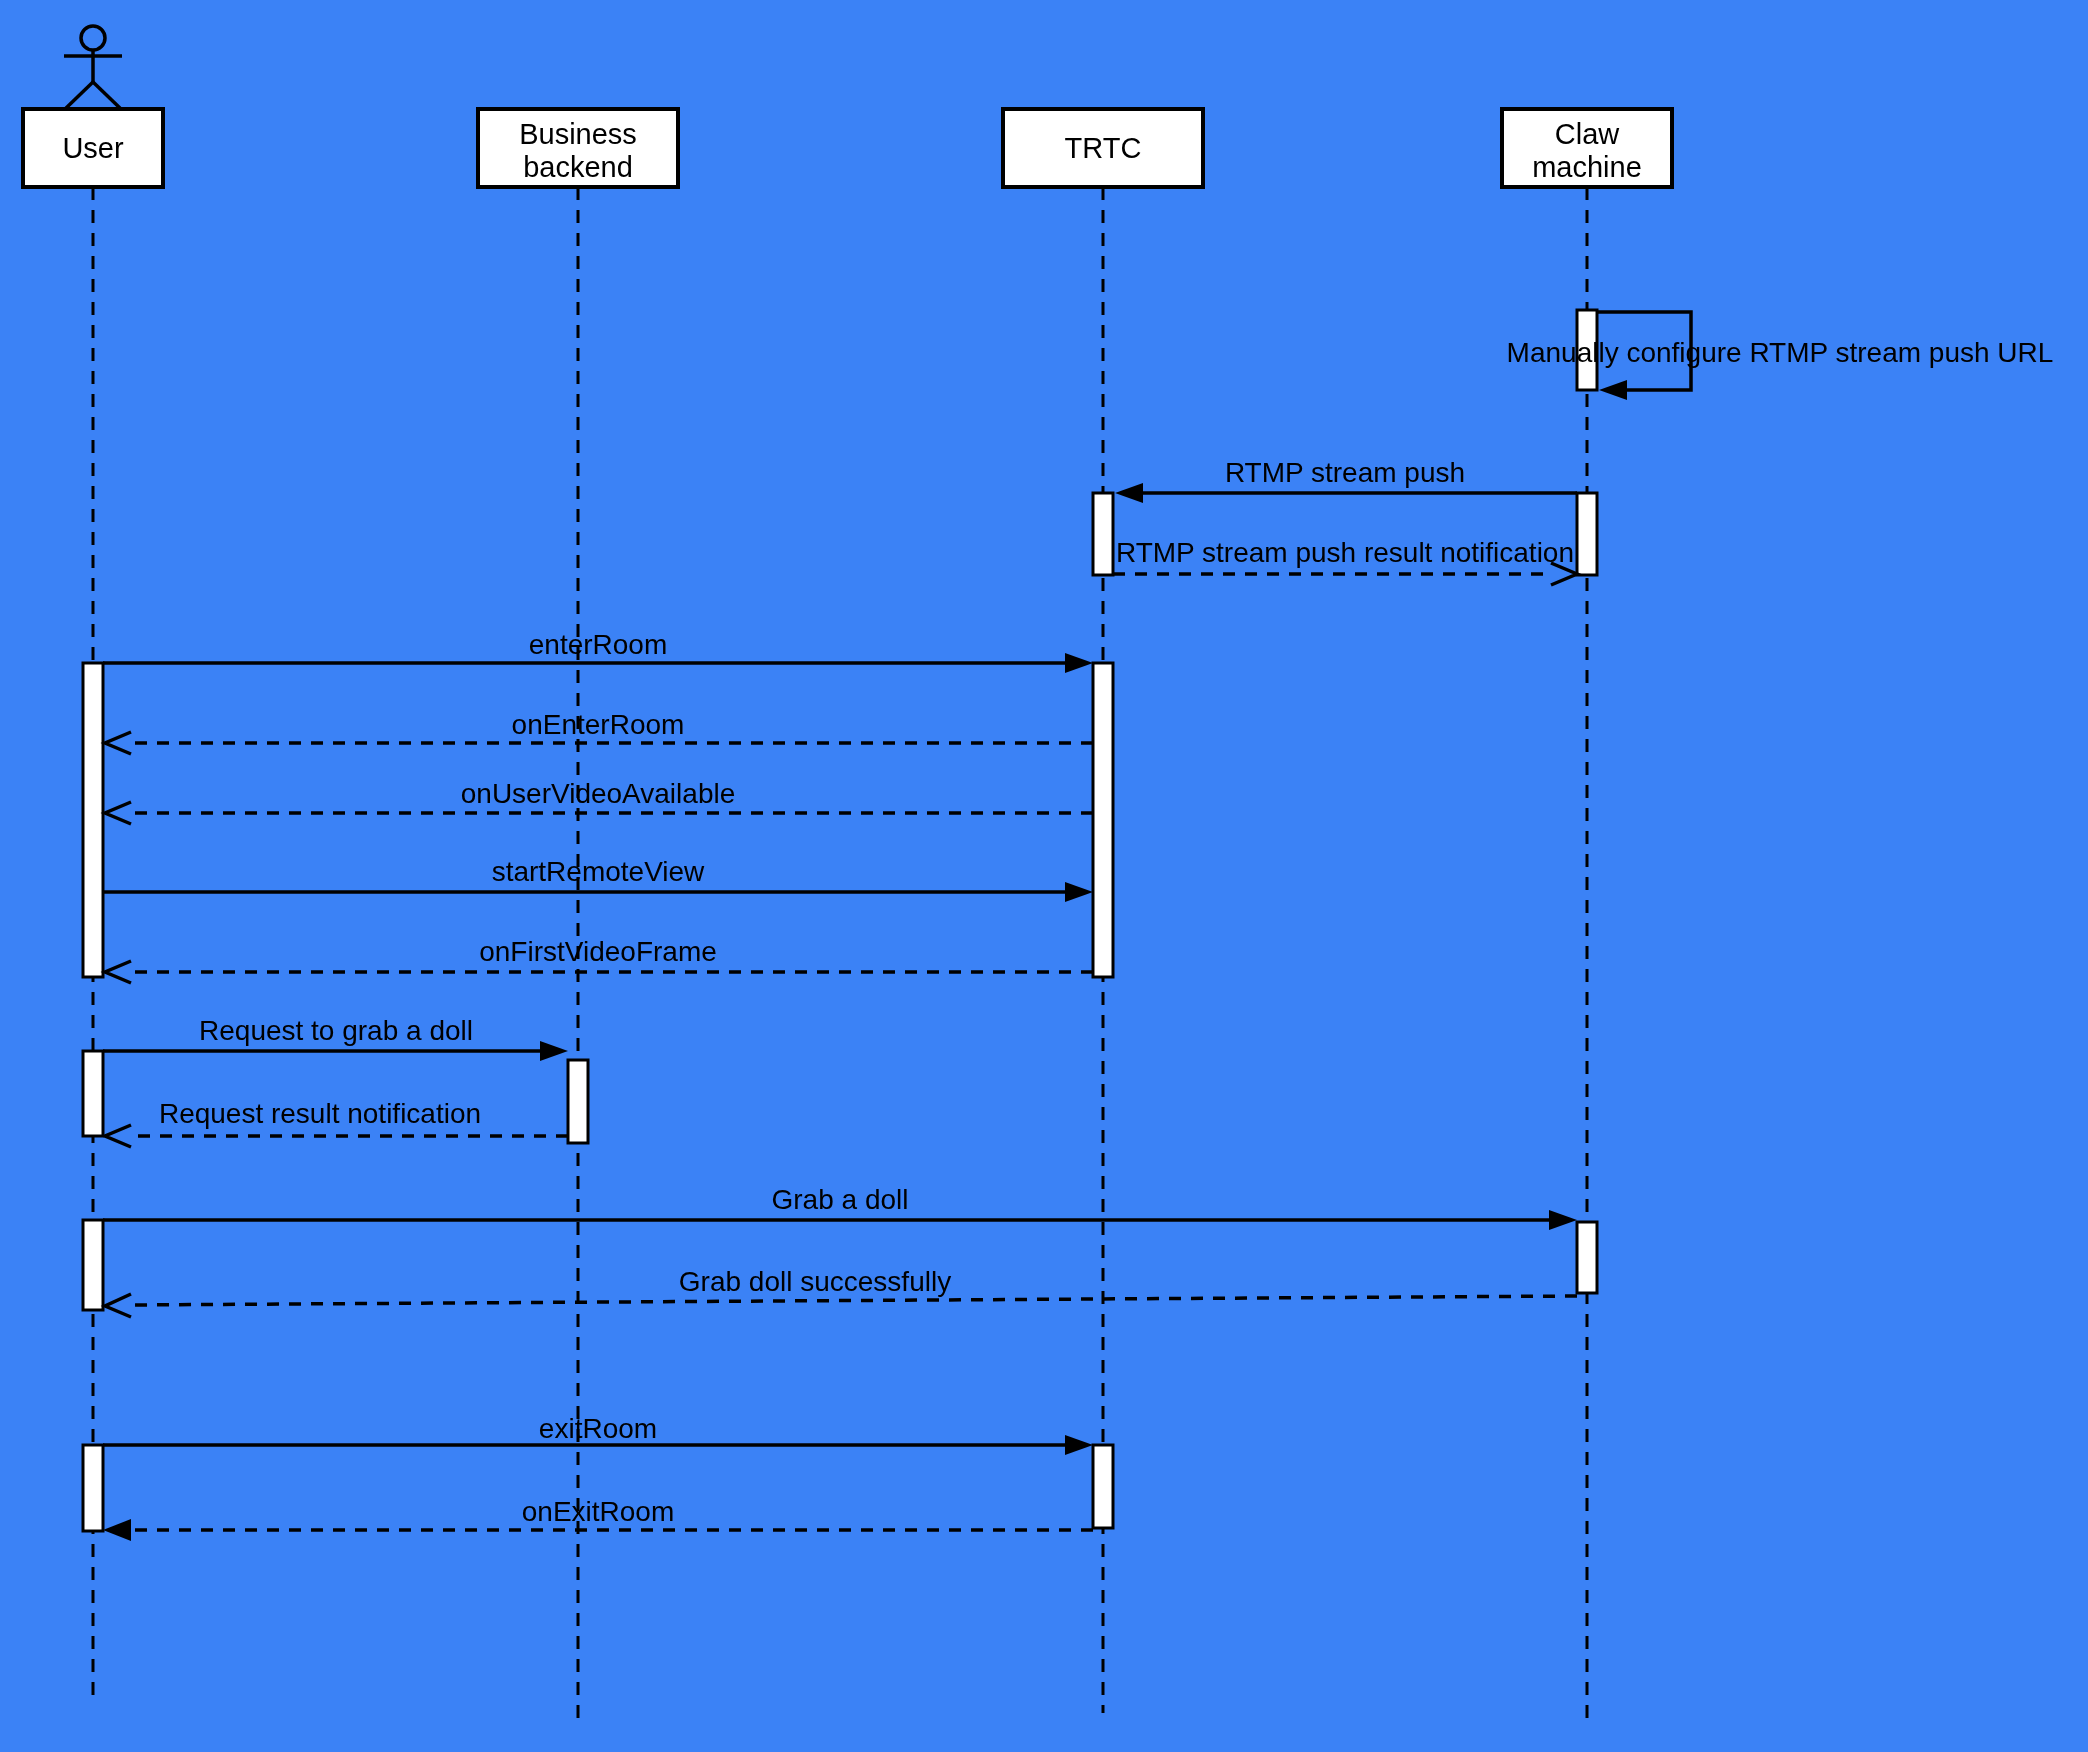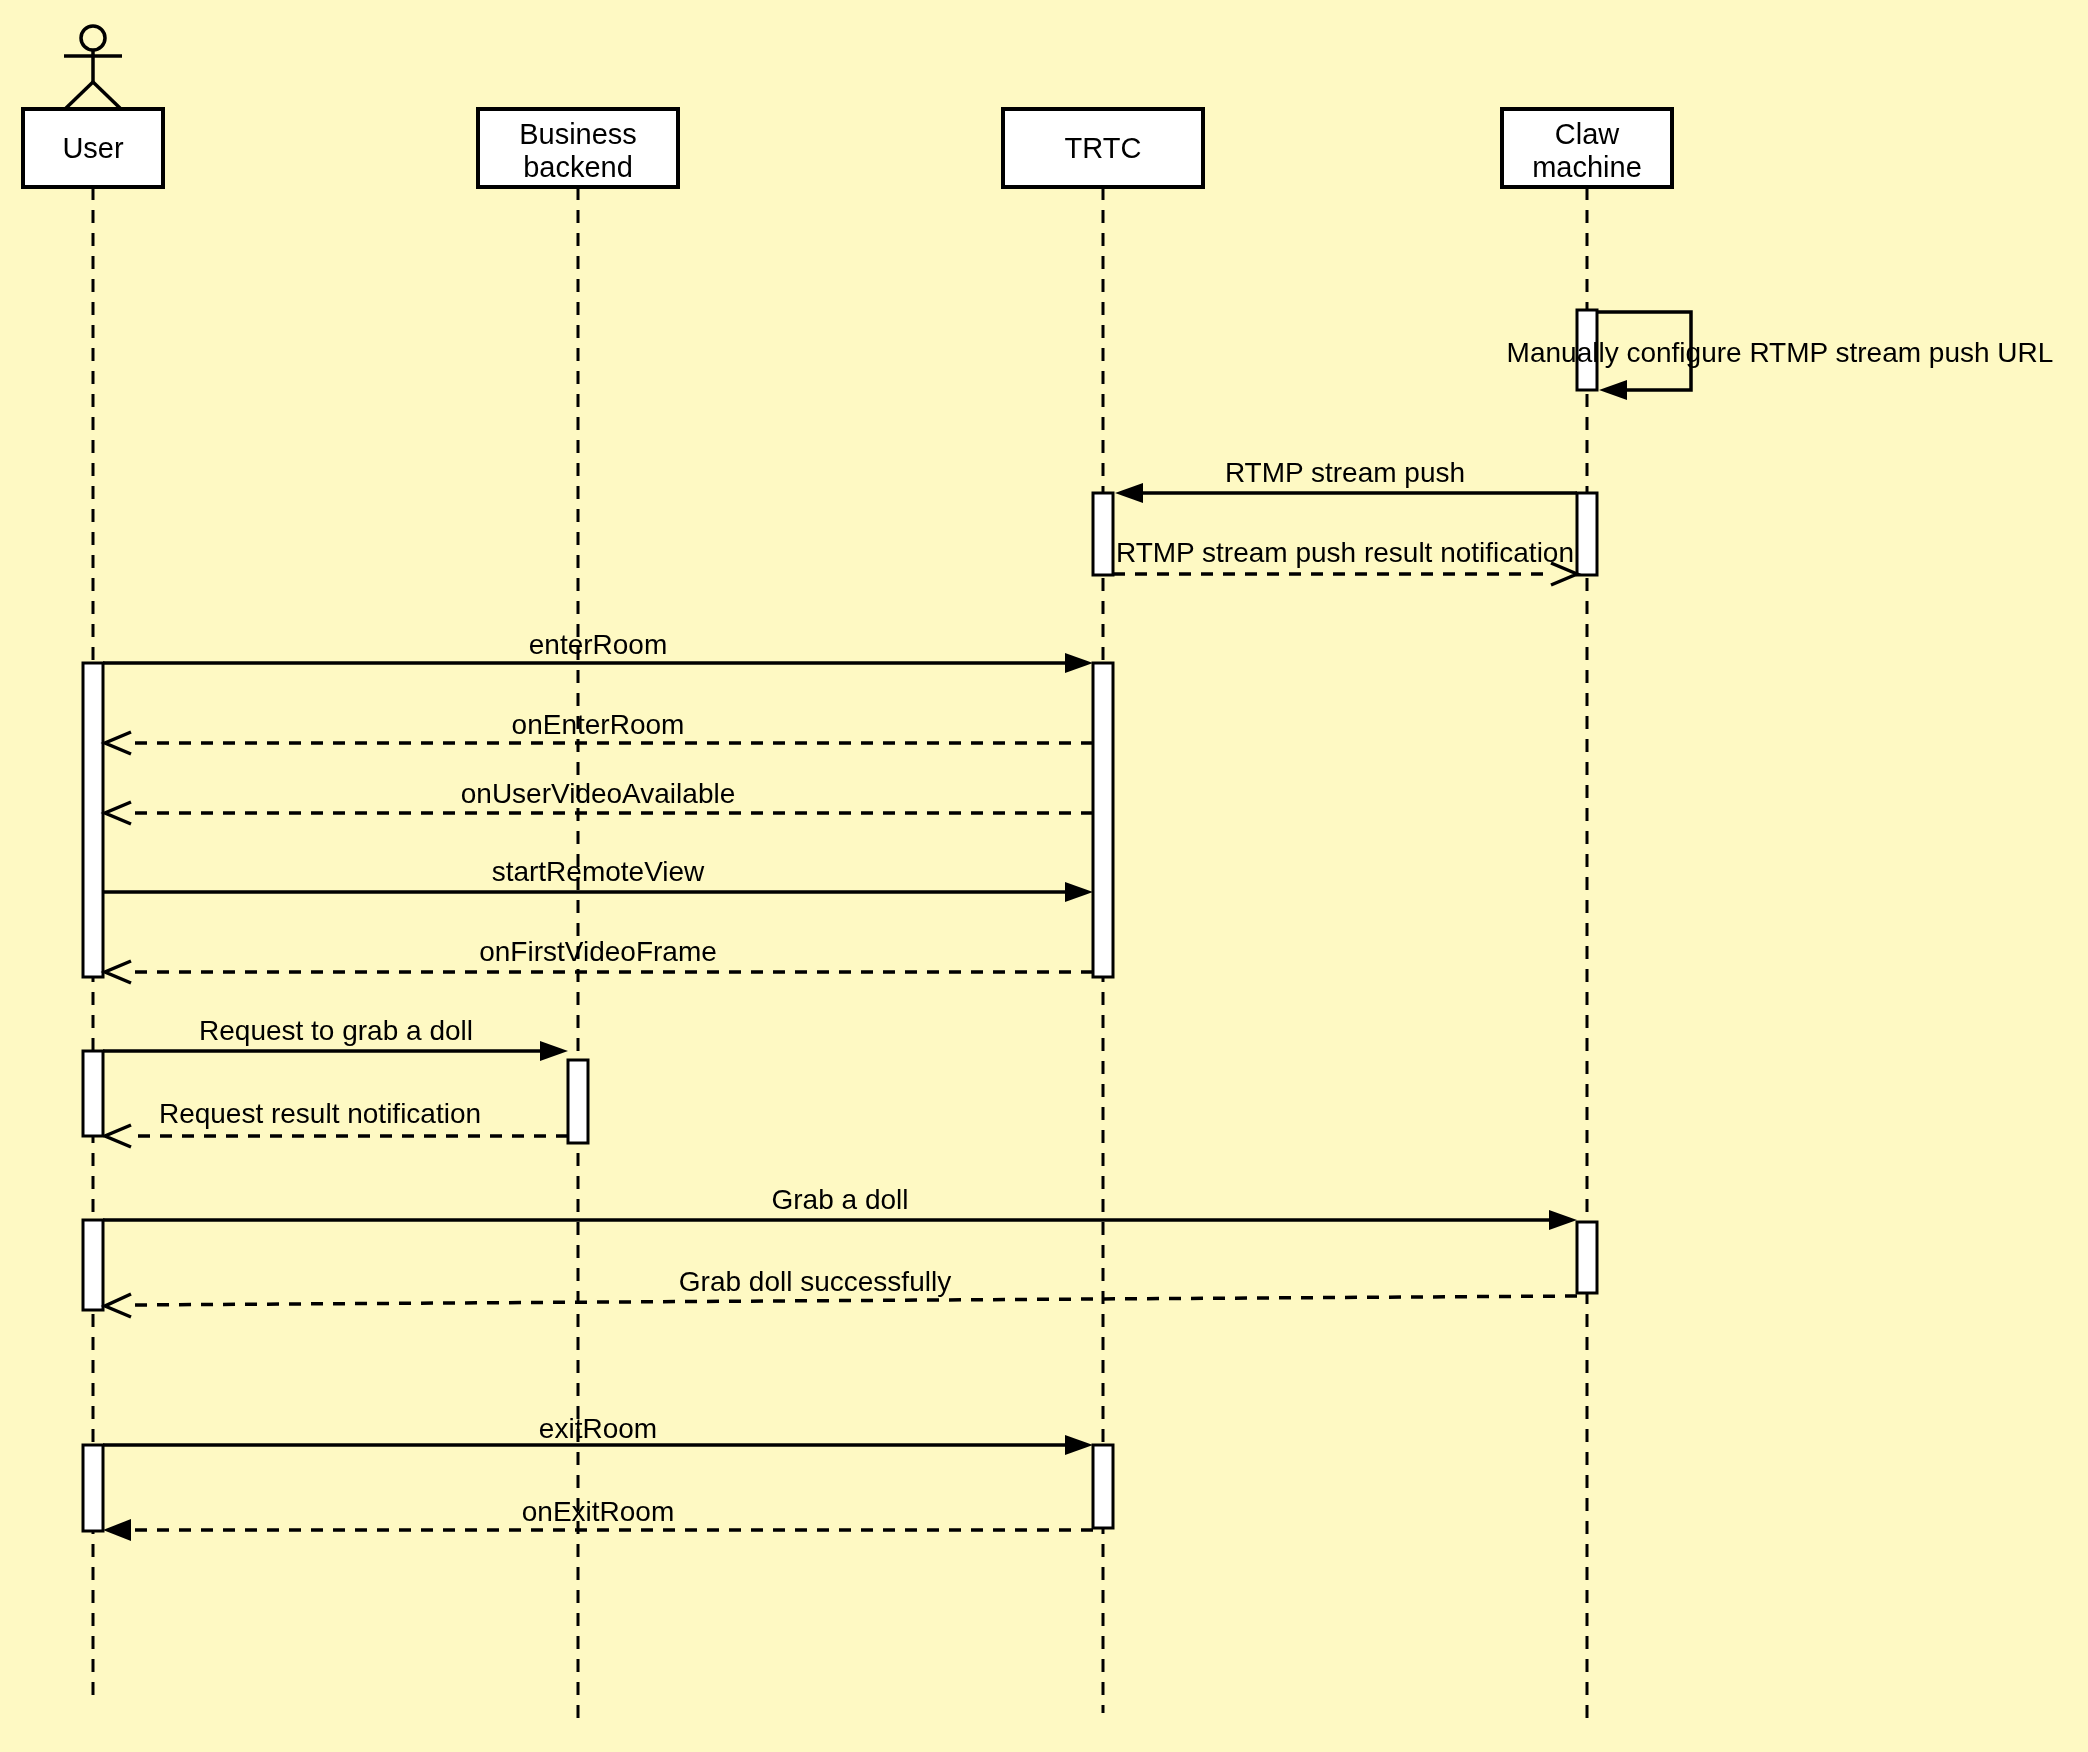--- a/index.html
+++ b/index.html
@@ -1,16 +1,16 @@
 <!DOCTYPE html>
 <html><head>
 <meta charset="utf-8">
 <style>
   html,body{margin:0;padding:0;background:#ffffff;}
-  .stage{width:2088px;height:1752px;position:relative;background:#fef9c3;}
+  .stage{width:2088px;height:1752px;position:relative;background:#3b82f6;}
   svg{display:block;}
   svg text{
     font-family:"Liberation Sans","DejaVu Sans",sans-serif;
     font-size:28px;
     fill:#000000;
   }
   .head-label{font-size:29px;}
   .lifeline{stroke:#000;stroke-width:3;stroke-dasharray:13 10;fill:none;}
   .msg-solid{stroke:#000;stroke-width:3.5;fill:none;}
   .msg-dashed{stroke:#000;stroke-width:3.5;stroke-dasharray:12 10;fill:none;}

